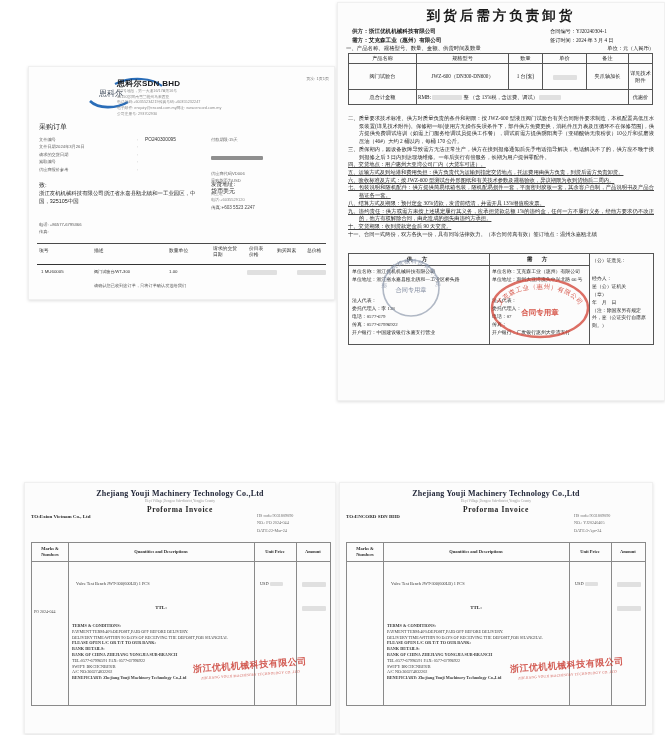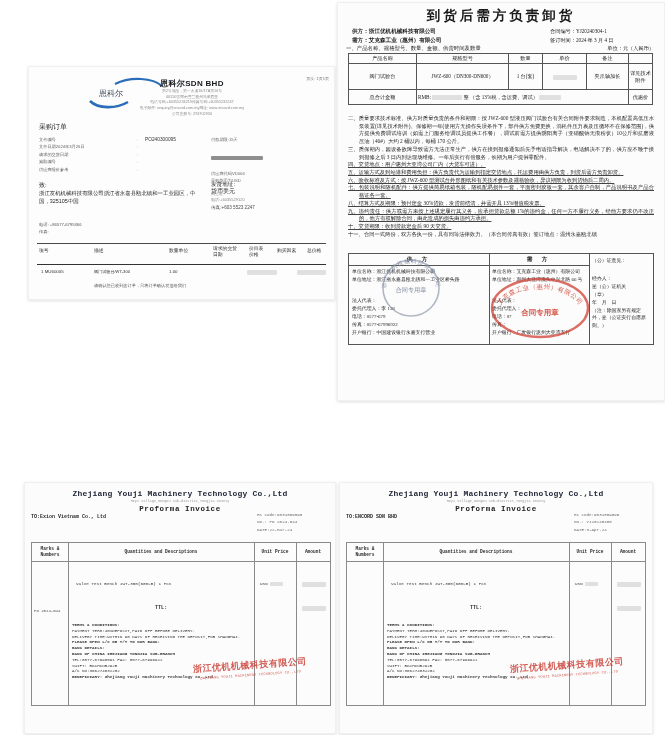--- a/index.html
+++ b/index.html
@@ -52,21 +52,21 @@
   .sig-v1{position:absolute;left:140px;top:0;bottom:0;border-left:1px solid #555;}
   .sig-v2{position:absolute;left:240px;top:0;bottom:0;border-left:1px solid #555;}
   .sig-h{position:absolute;left:0;width:240px;top:11px;border-top:1px solid #555;}
   .sig-head{font-size:5.6px;font-weight:bold;color:#161616;letter-spacing:4px;text-align:center;}
   .sig-cell{font-size:4.9px;color:#1f1f1f;line-height:1.5;}
   .sig-cell div{margin-bottom:.5px;}
   .stamp-svg{position:absolute;opacity:.85;}
   .ct-gap{height:13px;}
 
   
-  .inv{width:310px;height:250px;background:#fcfcfc;font-family:Liberation Mono, monospace;}
+  .inv{width:310px;height:250px;background:#fcfcfc;font-family:Liberation Serif, serif;}
   #inv1{left:24px;top:482px;}
   #inv2{left:339px;top:482px;width:312px;}
   .inv-co{font-size:8px;font-weight:bold;color:#23283a;text-align:center;letter-spacing:.2px;}
   .inv-sub{font-size:3.5px;color:#9a9a9a;text-align:center;}
   .inv-title{font-size:7.5px;font-weight:bold;color:#1d1d1d;text-align:center;letter-spacing:.6px;}
   .inv-to{font-size:5px;font-weight:bold;color:#2b2b2b;}
   .inv-meta{font-size:4.2px;color:#6c6c6c;line-height:1.75;}
   .inv-table{position:absolute;left:6px;top:59px;width:298px;height:162px;border:1px solid #8a8a8a;}
   .inv-cv1{position:absolute;left:36px;top:0;bottom:0;border-left:1px solid #8a8a8a;}
   .inv-cv2{position:absolute;left:222px;top:0;bottom:0;border-left:1px solid #8a8a8a;}
@@ -86,21 +86,21 @@
 </style>
 </head>
 <body>
 
 <div class="doc" id="po">
   <svg class="abs" style="left:58px;top:8px;" width="78" height="36" viewBox="0 0 78 36">
     <path d="M 28,9 C 44,1 66,3 75,11" stroke="#2a6db8" stroke-width="2.2" fill="none"></path>
     <path d="M 3,26 C 11,34 29,34 41,27" stroke="#2a6db8" stroke-width="2.6" fill="none"></path>
     <text x="12" y="21" font-size="8" fill="#3a4656">恩科尔</text>
   </svg>
-  <div class="abs" style="left:88px;top:11px;width:150px;text-align:center;">
+  <div class="abs" style="left:88px;top:11px;width:150px;text-align:left;">
     <div class="po-head-title">恩科尔SDN BHD</div>
     <div class="po-addr">第2号地段，第一大道16/17A第16号</div>
     <div class="po-addr">40150莎阿南雪兰莪州马来西亚</div>
     <div class="po-addr">电话号码:+60355234219传真号码:+60355232247</div>
     <div class="po-addr">电子邮件: enquiry@encord.com.my网址: www.encord.com.my</div>
     <div class="po-addr">公司注册号: 293702930</div>
   </div>
   <div class="abs po-page" style="right:5px;top:9px;">页次: 1页1页</div>
 
   <div class="abs po-sec" style="left:10px;top:55px;">采购订单</div>

